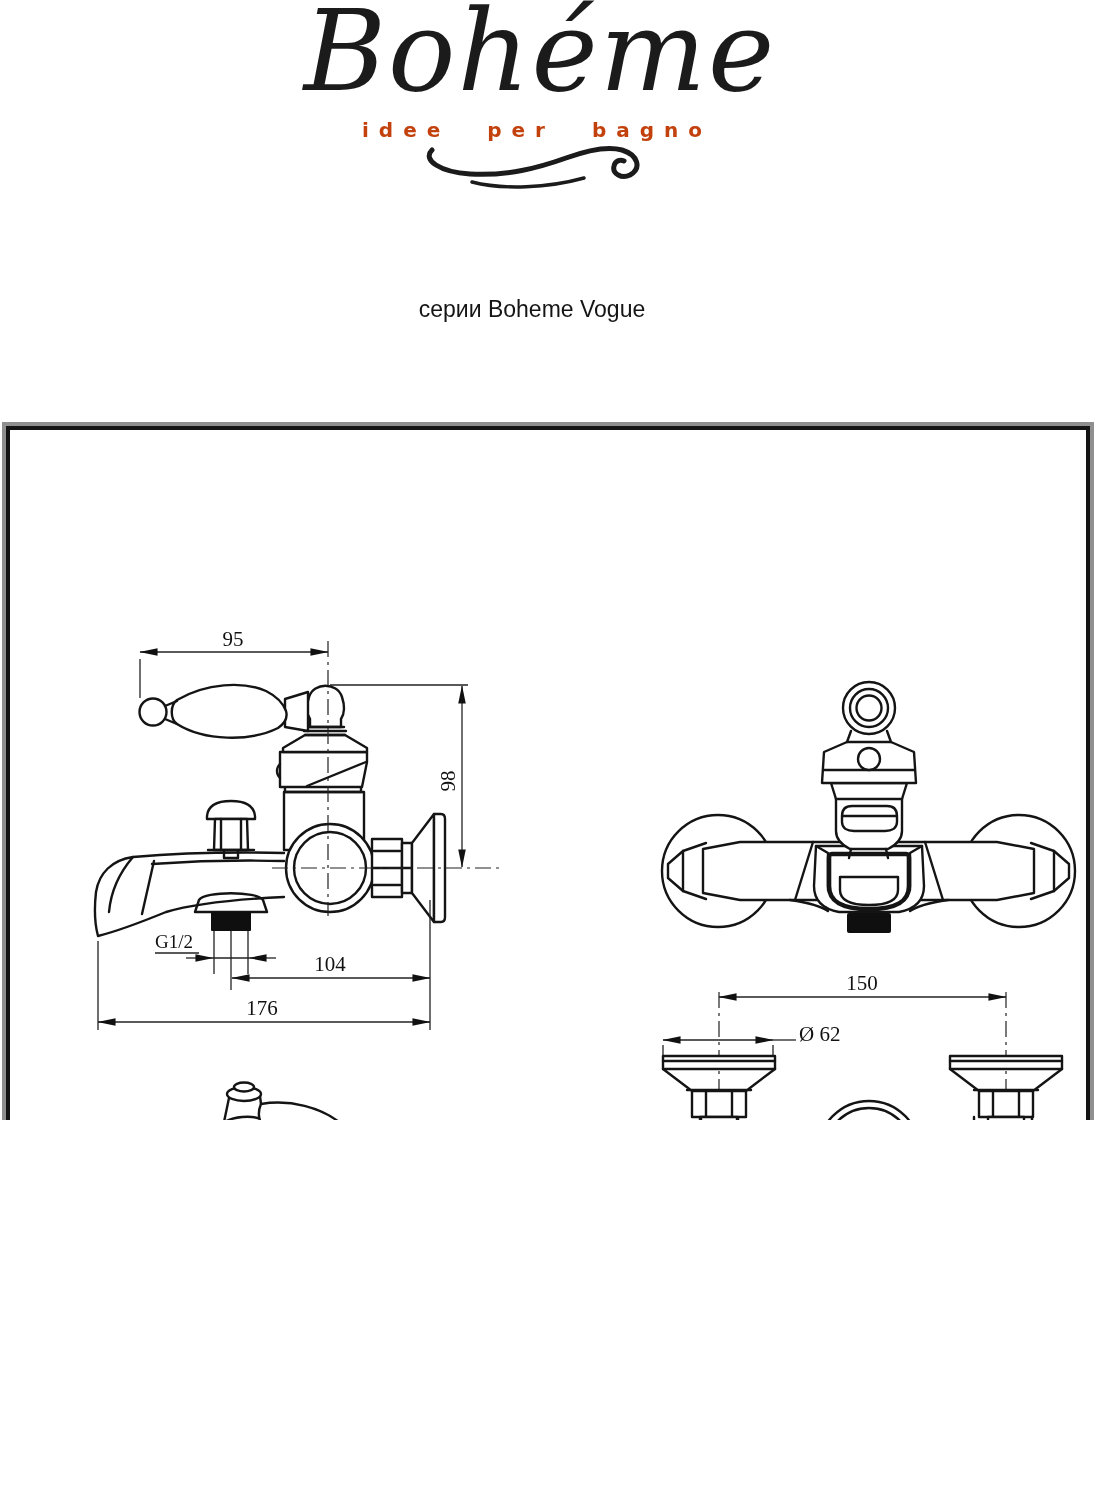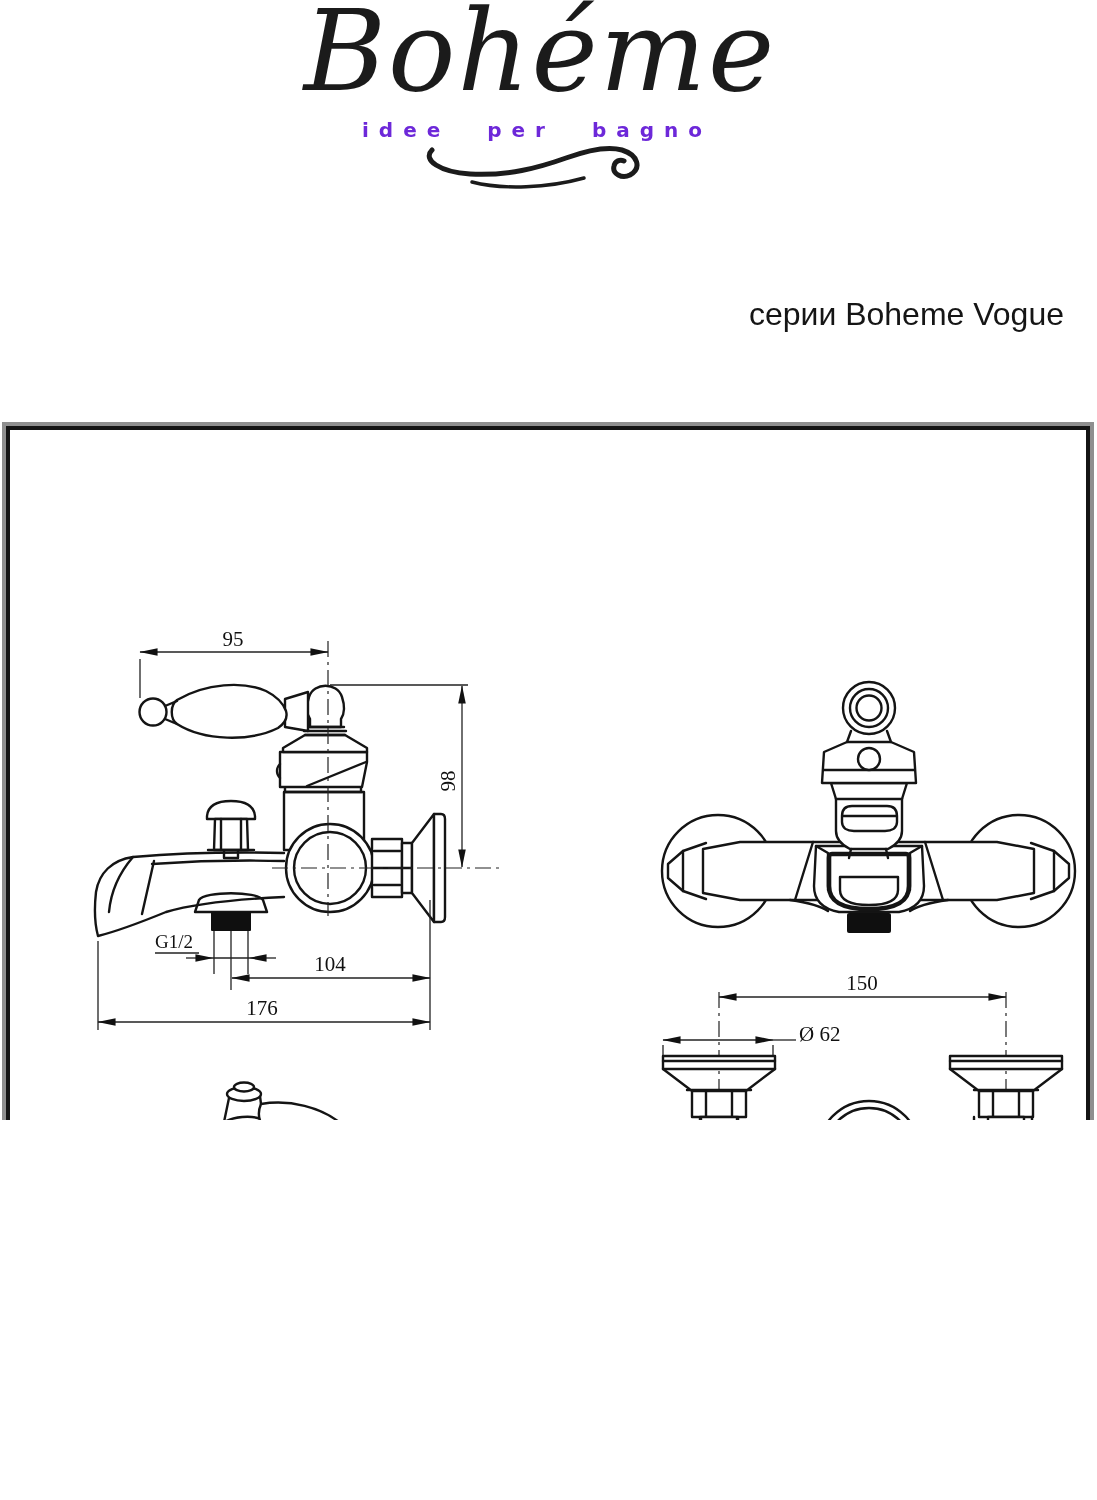--- a/index.html
+++ b/index.html
@@ -9,29 +9,29 @@
   }
   
   .brand {
     position:absolute; left:0; top:-14px; width:1080px; text-align:center;
     font-family:"DejaVu Serif", serif; font-style:italic; font-weight:normal;
     font-size:112px; letter-spacing:2px; color:#1b1b1b; white-space:nowrap;
   }
   .tagline {
     position:absolute; left:0; top:118px; width:1074px; text-align:center;
     font-family:"DejaVu Sans", sans-serif; font-size:20px; font-weight:bold;
-    letter-spacing:10px; word-spacing:20px; color:#6d28d9;
+    letter-spacing:10px; word-spacing:20px; color:#c2410c;
   }
   .swoosh { position:absolute; left:408px; top:138px; }
   
   .title-line1 {
     position:absolute; left:128px; top:226px; font-size:33px; letter-spacing:0.2px;
   }
   .title-line2 {
-    position:absolute; left:0; top:296px; width:1064px; text-align:right; font-size:32px;
+    position:absolute; left:0; top:296px; width:1064px; text-align:center; font-size:23px;
   }
   
   .frame-outer {
     position:absolute; left:2px; top:422px; width:1092px; height:1022px;
     background:#8f8f8f; padding:4px; box-sizing:border-box;
     box-shadow:0 6px 0 #0b0b0b;
   }
   .frame-inner {
     width:100%; height:100%; box-sizing:border-box; background:#ffffff;
     border:4px solid #141414; border-bottom-width:5px;

